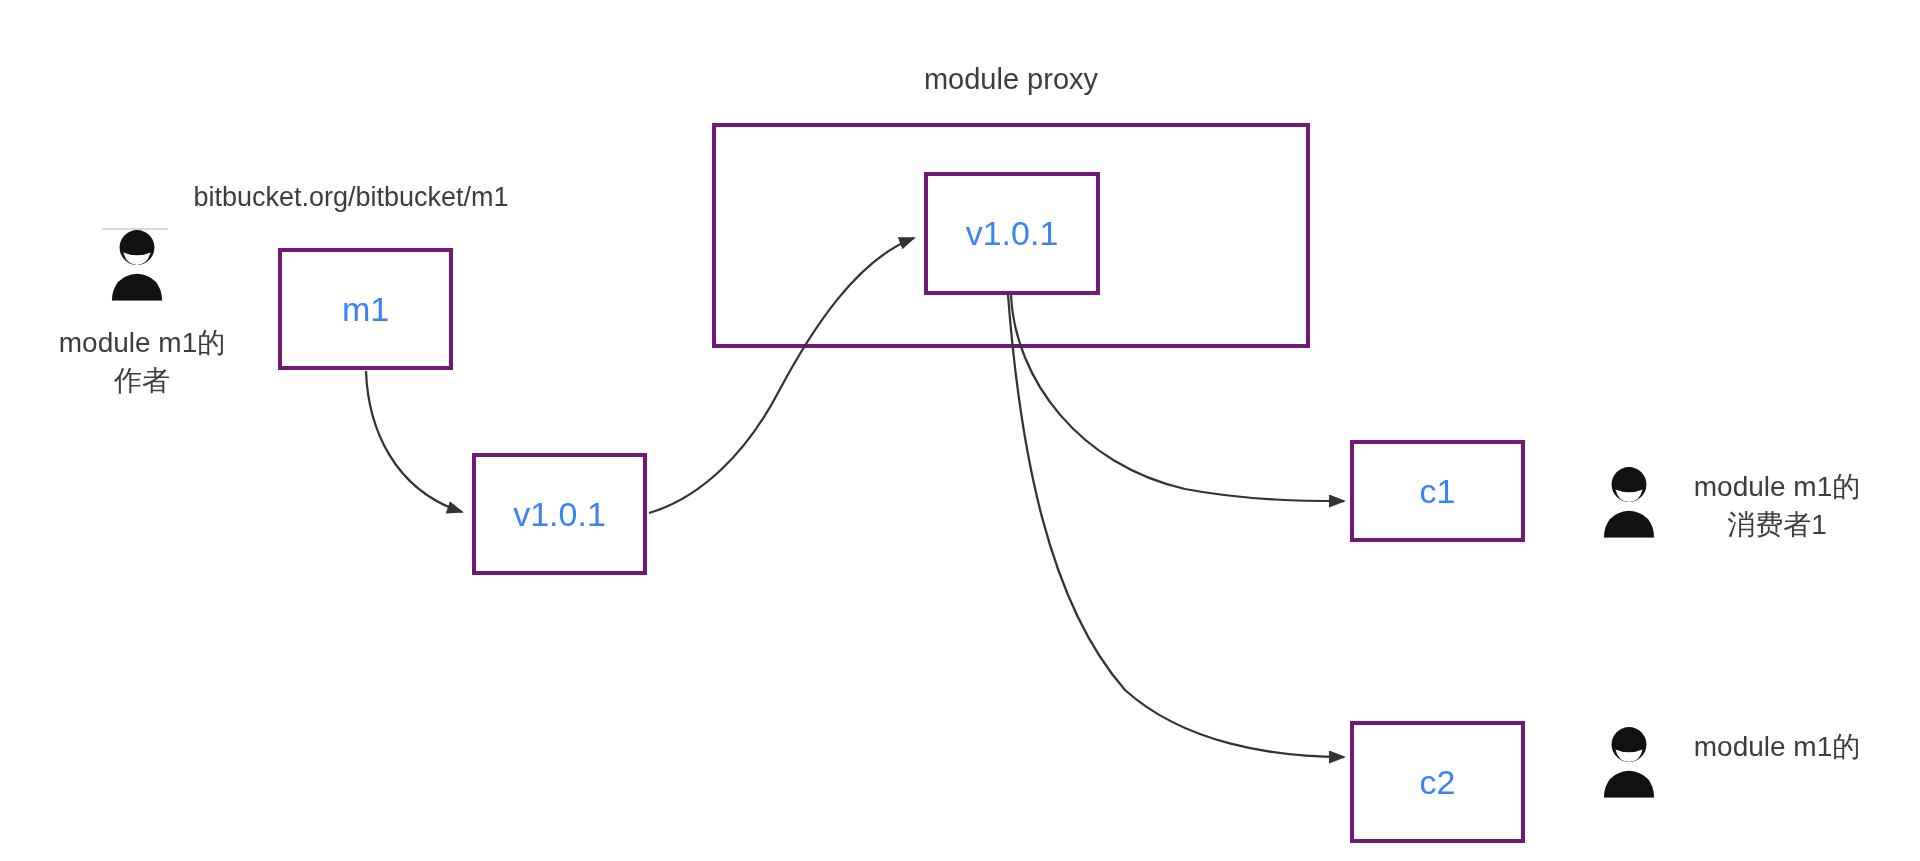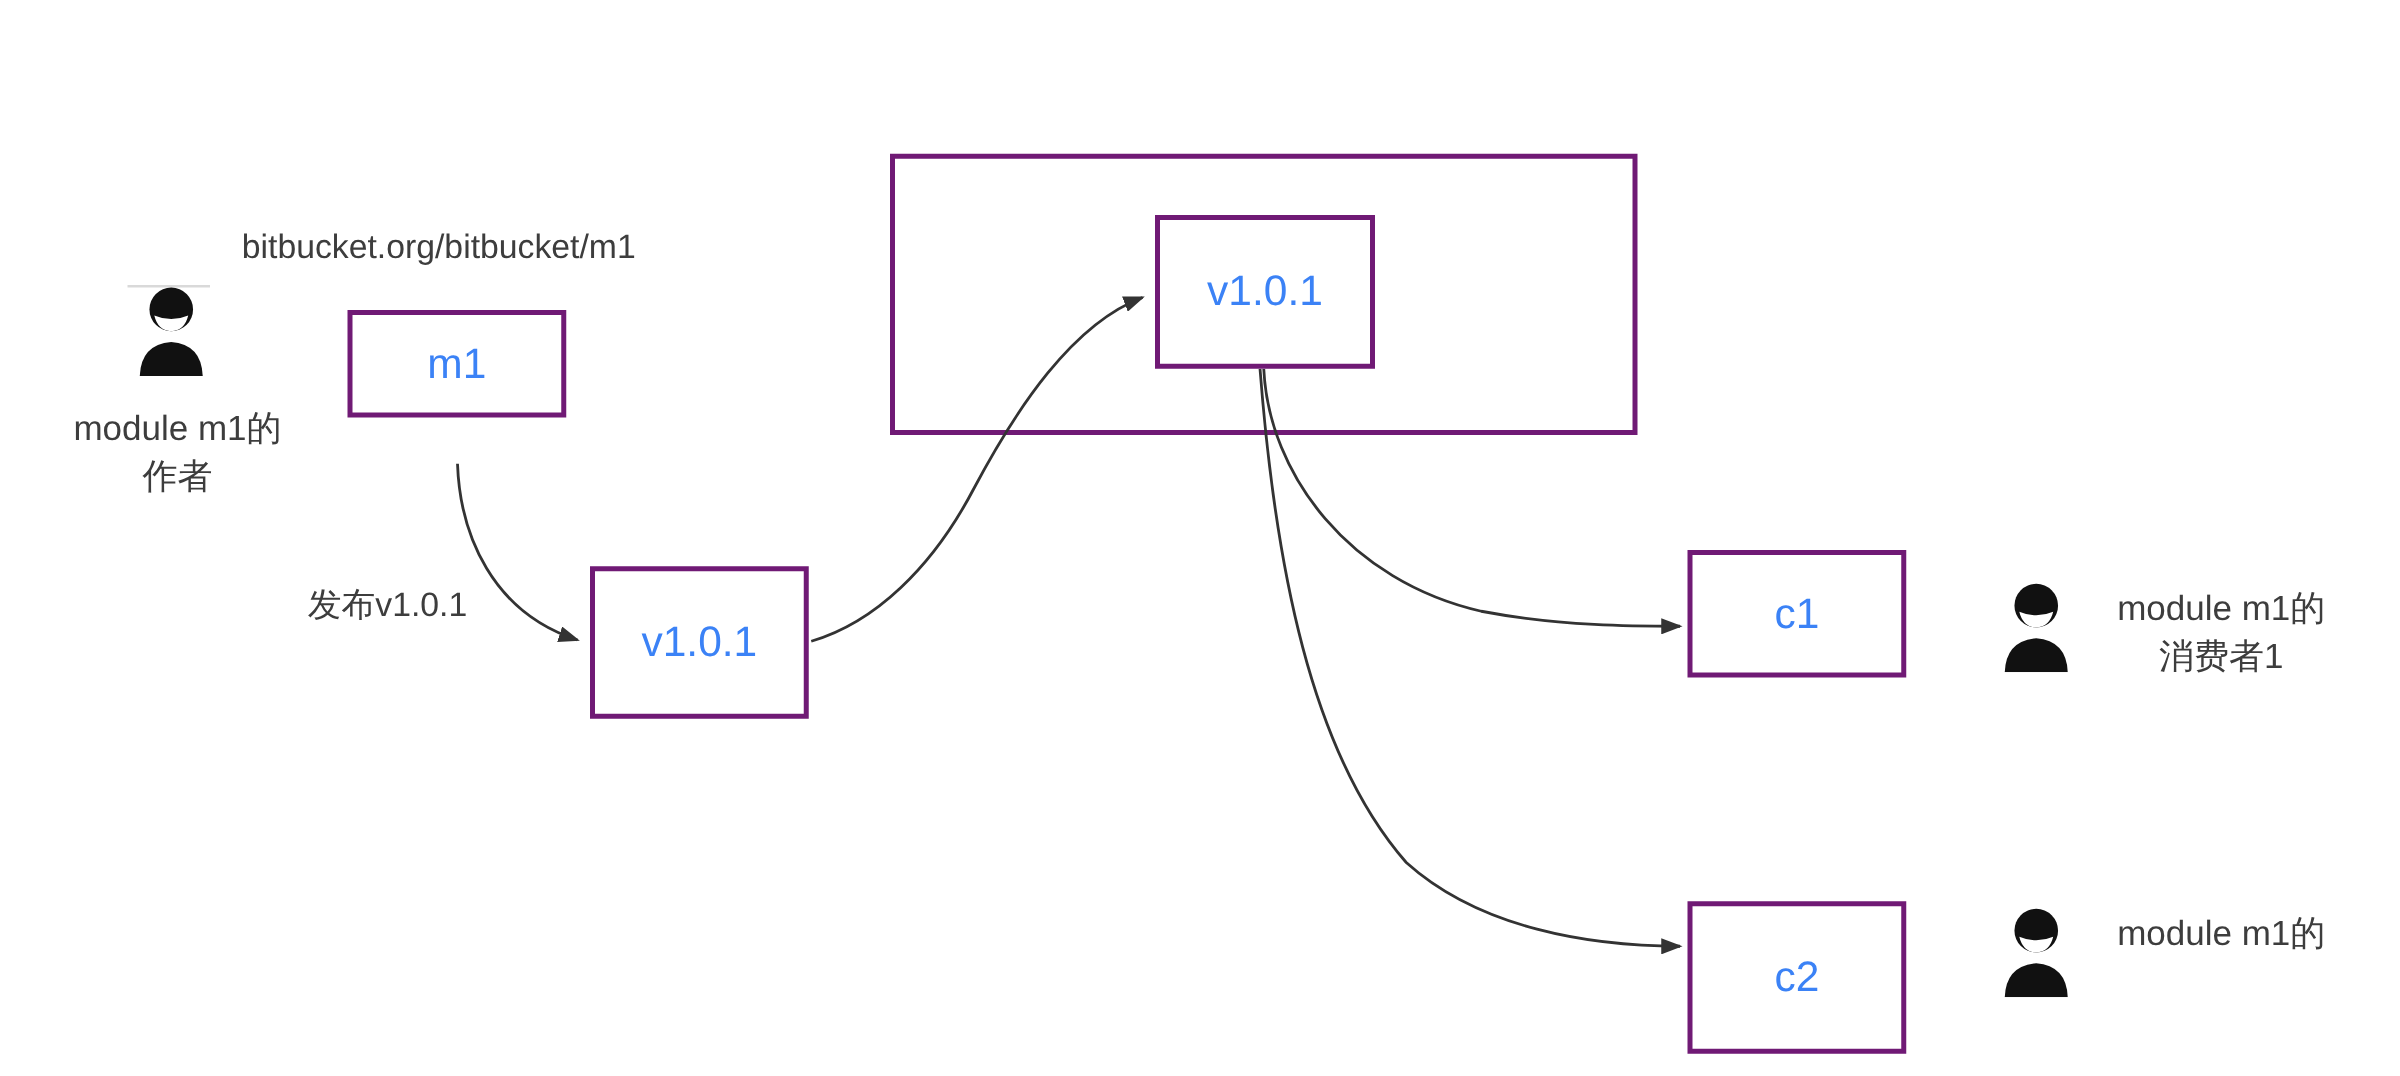--- a/index.html
+++ b/index.html
@@ -70,30 +70,30 @@
   <svg class="avatar" style="left:106px;top:227px;" width="62" height="74" viewBox="0 0 64 76">
     <use href="#avatar-sym"></use>
   </svg>
   <div class="lbl person-label" style="left:22px;top:324px;width:240px;">
     <span>module m1的</span>
     <span>作者</span>
   </div>
 
   <div class="lbl repo" style="left:181px;top:182px;width:340px;">bitbucket.org/bitbucket/m1</div>
 
-  <div class="node" style="left:278px;top:248px;width:175px;height:86px;">
+  <div class="node" style="left:278px;top:248px;width:175px;height:122px;">
     <span>m1</span>
   </div>
 
-  <div class="lbl edge-label" style="left:212px;top:466px;width:196px;">发布v1.0.1</div>
 
   <div class="node" style="left:472px;top:453px;width:175px;height:122px;">
     <span>v1.0.1</span>
   </div>
 
+  <div class="lbl proxy-title" style="left:861px;top:63px;width:300px;">module proxy</div>
   <div class="node container" style="left:712px;top:123px;width:598px;height:225px;"></div>
   <div class="node" style="left:924px;top:172px;width:176px;height:123px;">
     <span>v1.0.1</span>
   </div>
 
 
   <div class="node" style="left:1350px;top:440px;width:175px;height:102px;">
     <span>c1</span>
   </div>
   <svg class="avatar" style="left:1598px;top:464px;" width="62" height="74" viewBox="0 0 64 76">

